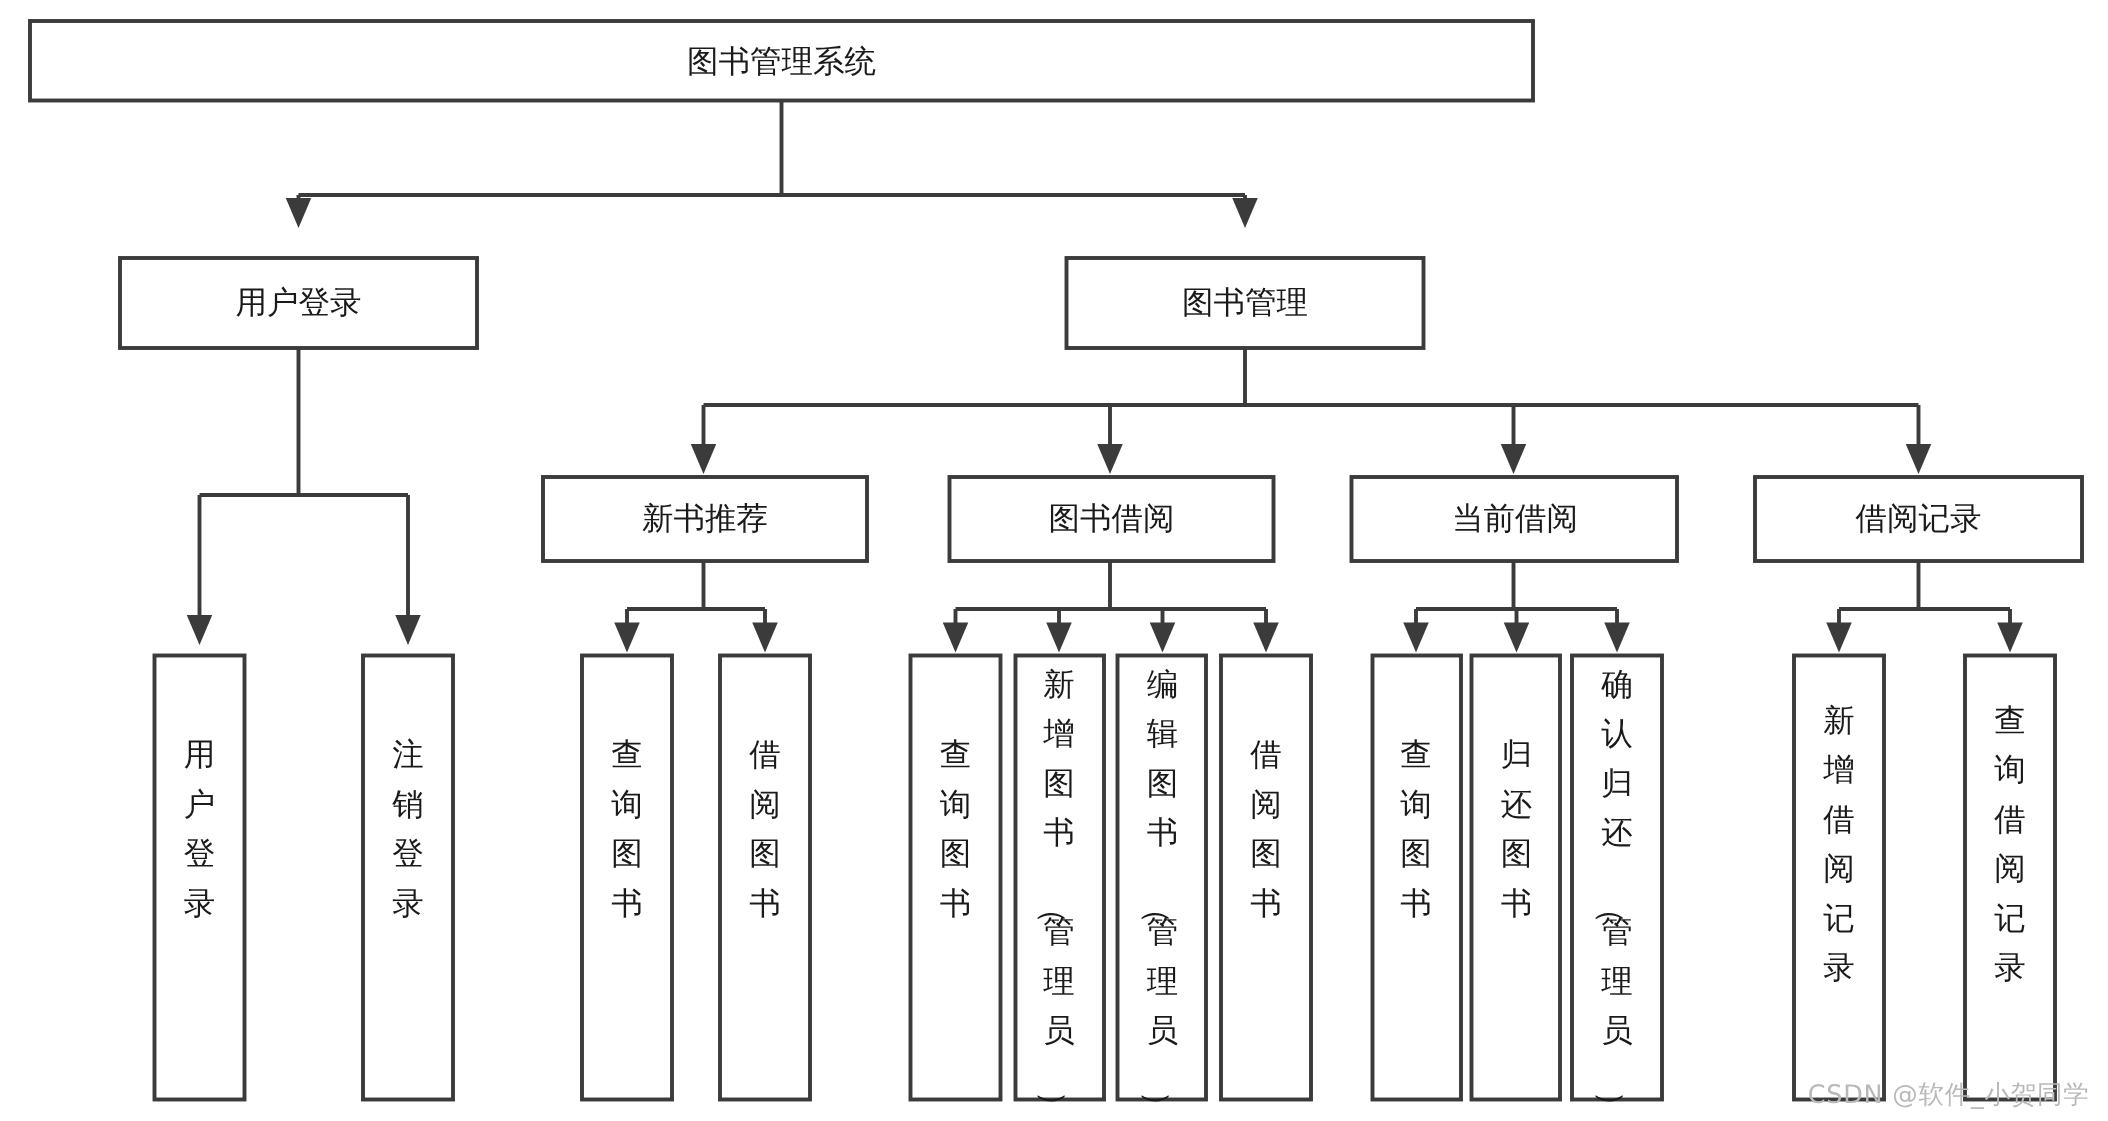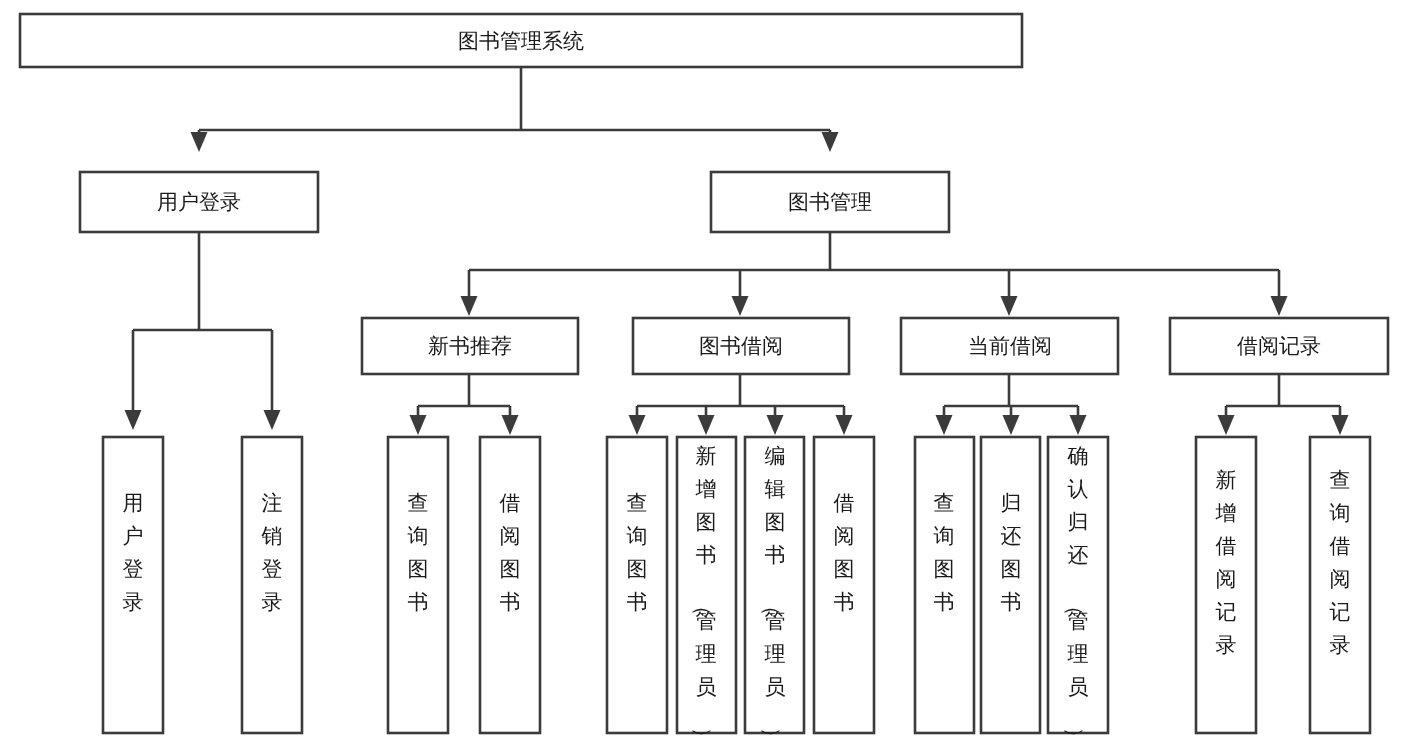--- a/index.html
+++ b/index.html
@@ -232,13 +232,14 @@
       <rect class="node-box" x="1196" y="437" width="60" height="296"></rect>
       <text class="node-label-v" x="1226" y="487"><tspan x="1226" dy="0">新</tspan><tspan x="1226" dy="33">增</tspan><tspan x="1226" dy="33">借</tspan><tspan x="1226" dy="33">阅</tspan><tspan x="1226" dy="33">记</tspan><tspan x="1226" dy="33">录</tspan></text>
     </g>
     <g>
       <rect class="node-box" x="1310" y="437" width="60" height="296"></rect>
       <text class="node-label-v" x="1340" y="487"><tspan x="1340" dy="0">查</tspan><tspan x="1340" dy="33">询</tspan><tspan x="1340" dy="33">借</tspan><tspan x="1340" dy="33">阅</tspan><tspan x="1340" dy="33">记</tspan><tspan x="1340" dy="33">录</tspan></text>
     </g>
 
   </svg>
 
+  <div class="watermark">CSDN @软件_小贺同学</div>
 </div>
 
 </body></html>

